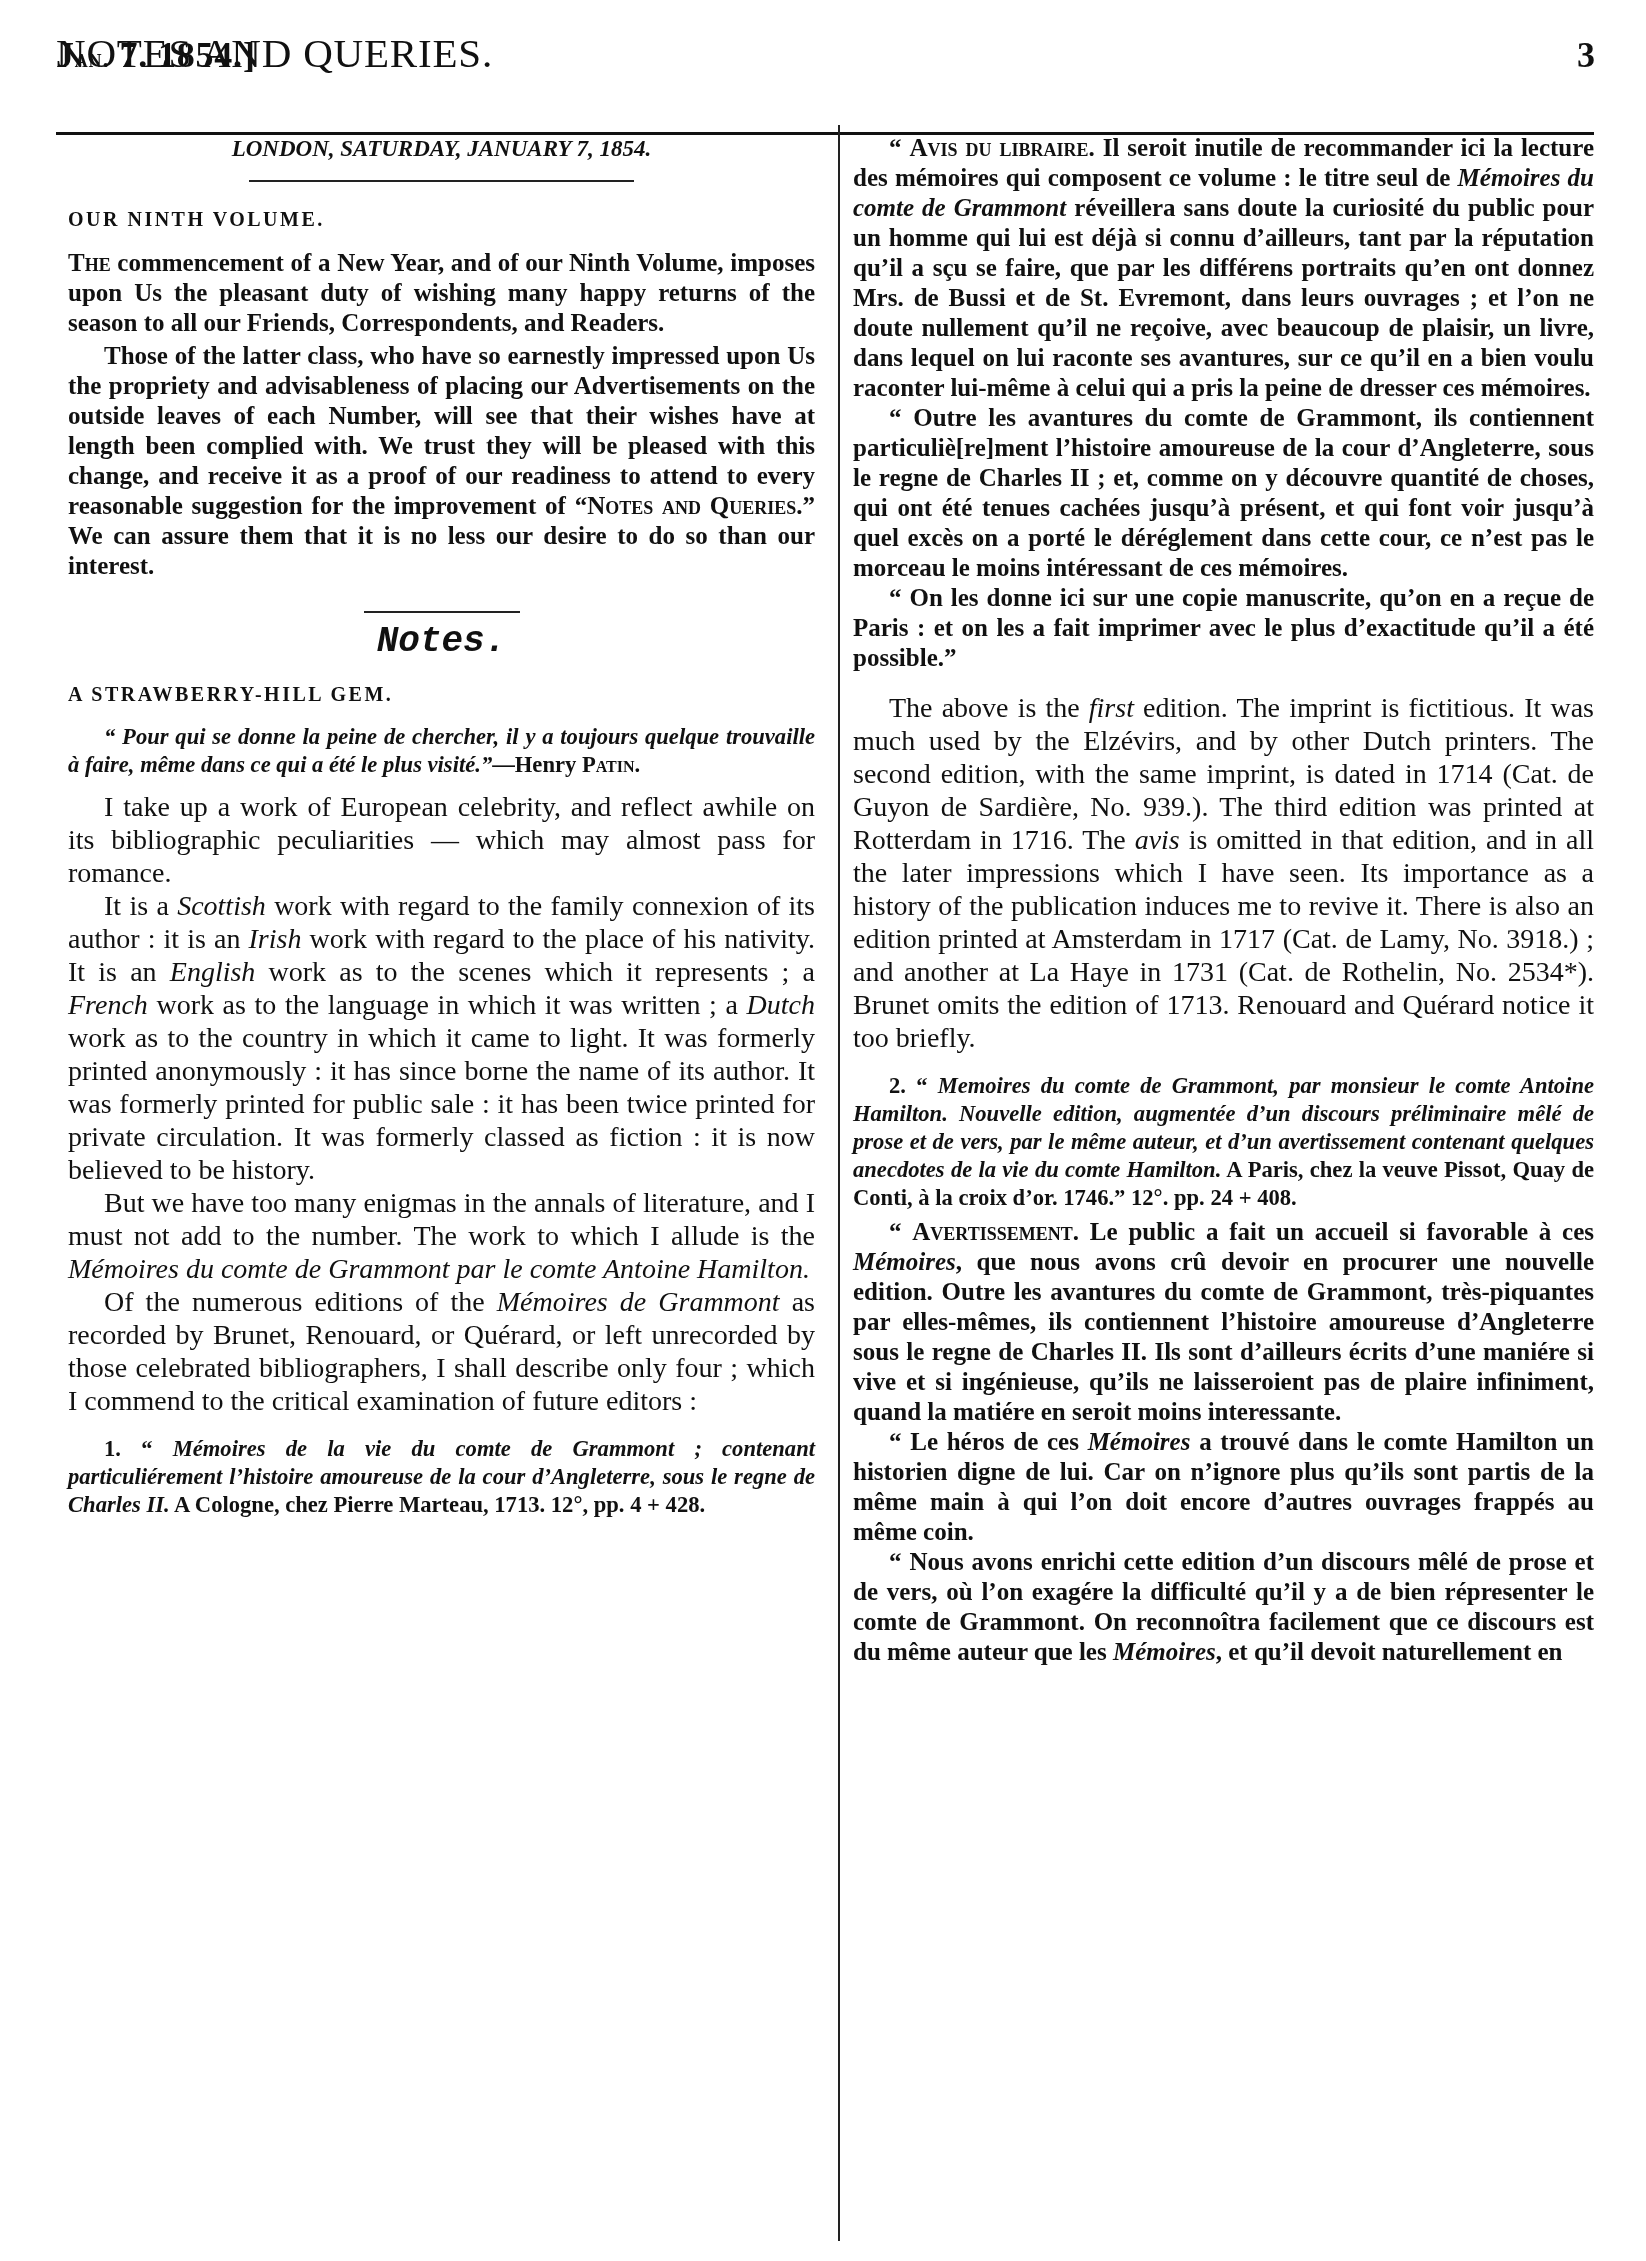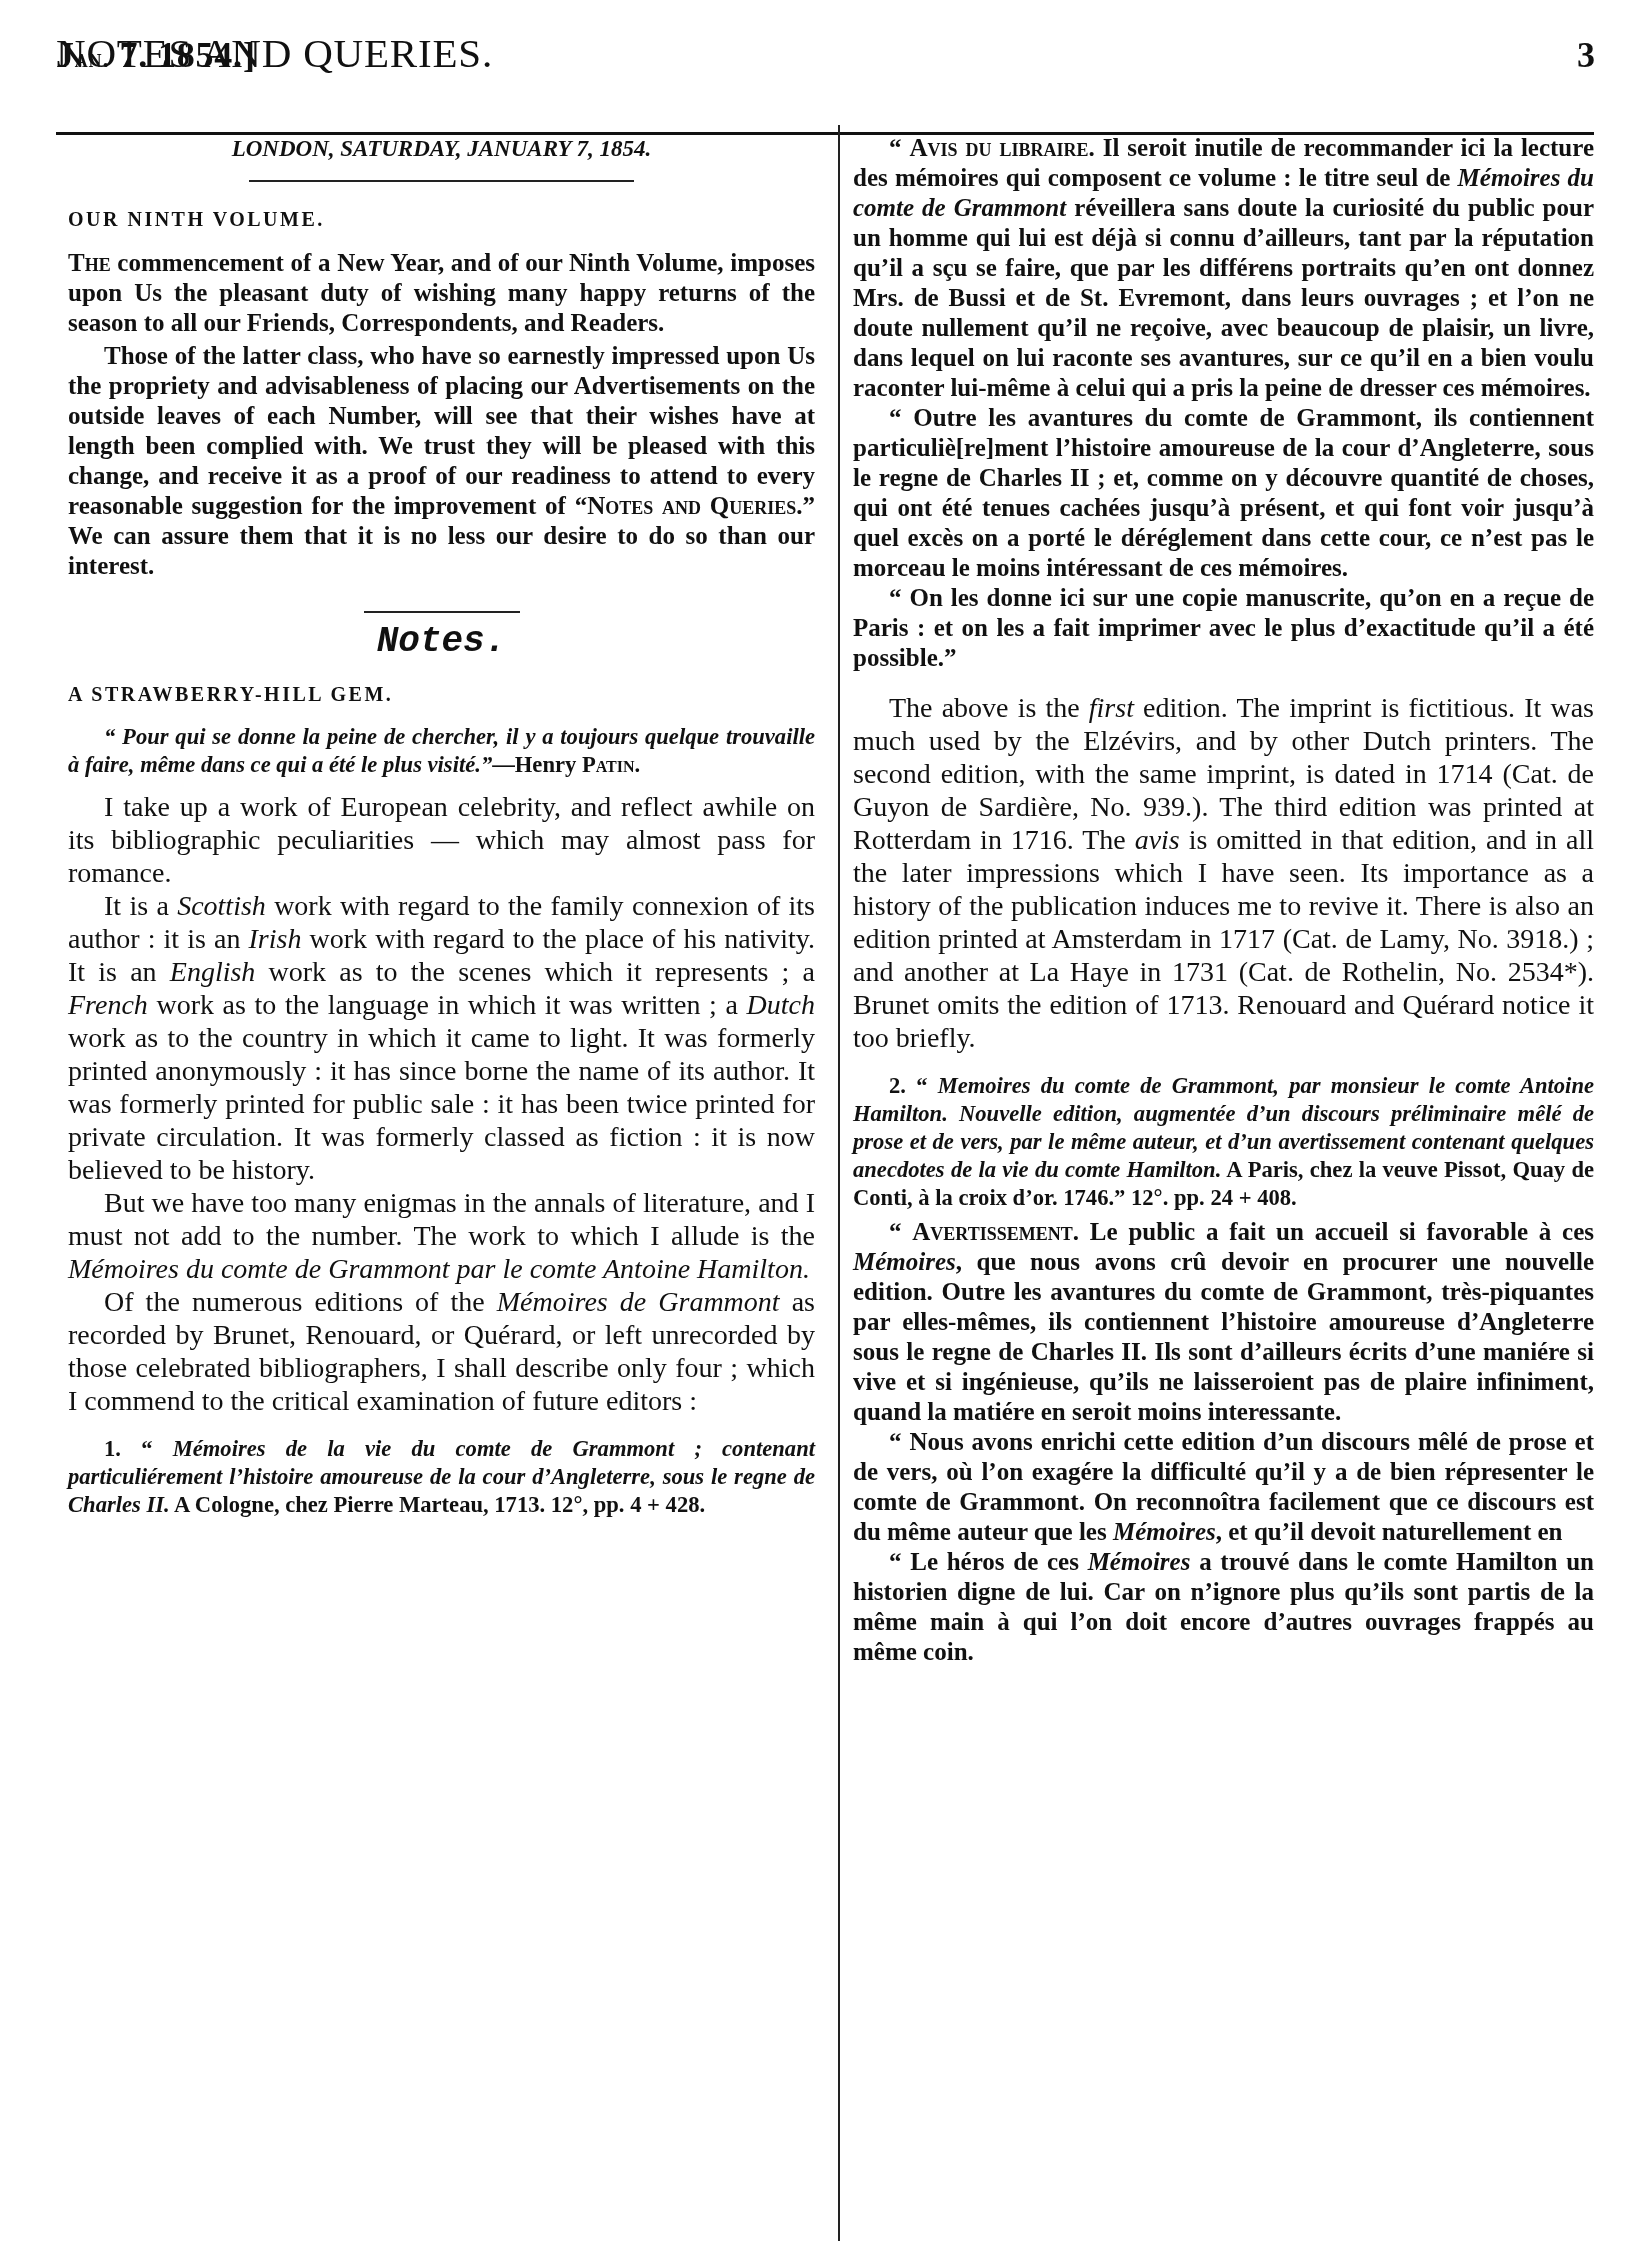--- a/index.html
+++ b/index.html
@@ -69,17 +69,17 @@
   <div class="col col-right">
     <p class="fs-md bold-face indent" style="margin-top:0;"><span>“ </span><span class="sc">Avis du libraire</span><span>.  Il seroit inutile de recommander ici la lecture des mémoires qui composent ce volume : le titre seul de </span><em>Mémoires du comte de Grammont</em><span> réveillera sans doute la curiosité du public pour un homme qui lui est déjà si connu d’ailleurs, tant par la réputation qu’il a sçu se faire, que par les différens portraits qu’en ont donnez Mrs. de Bussi et de St. Evremont, dans leurs ouvrages ; et l’on ne doute nullement qu’il ne reçoive, avec beaucoup de plaisir, un livre, dans lequel on lui raconte ses avantures, sur ce qu’il en a bien voulu raconter lui-même à celui qui a pris la peine de dresser ces mémoires.</span></p>
     <p class="fs-md bold-face indent">“ Outre les avantures du comte de Grammont, ils contiennent particuliè[re]ment l’histoire amoureuse de la cour d’Angleterre, sous le regne de Charles II ; et, comme on y découvre quantité de choses, qui ont été tenues cachées jusqu’à présent, et qui font voir jusqu’à quel excès on a porté le déréglement dans cette cour, ce n’est pas le morceau le moins intéressant de ces mémoires.</p>
     <p class="fs-md bold-face indent">“ On les donne ici sur une copie manuscrite, qu’on en a reçue de Paris : et on les a fait imprimer avec le plus d’exactitude qu’il a été possible.”</p>
 
     <p class="fs-lg indent" style="margin-top:18px;"><span>The above is the </span><em>first</em><span> edition.  The imprint is fictitious.  It was much used by the Elzévirs, and by other Dutch printers.  The second edition, with the same imprint, is dated in 1714 (Cat. de Guyon de Sardière, No. 939.).  The third edition was printed at Rotterdam in 1716.  The </span><em>avis</em><span> is omitted in that edition, and in all the later impressions which I have seen.  Its importance as a history of the publication induces me to revive it. There is also an edition printed at Amsterdam in 1717 (Cat. de Lamy, No. 3918.) ; and another at La Haye in 1731 (Cat. de Rothelin, No. 2534*). Brunet omits the edition of 1713.  Renouard and Quérard notice it too briefly.</span></p>
 
     <p class="fs-sm indent" style="margin-top:18px; font-weight:bold;"><span>2. “ </span><em>Memoires du comte de Grammont, par monsieur le comte Antoine Hamilton.  Nouvelle edition, augmentée d’un discours préliminaire mêlé de prose et de vers, par le même auteur, et d’un avertissement contenant quelques anecdotes de la vie du comte Hamilton.</em><span>  A Paris, chez la veuve Pissot, Quay de Conti, à la croix d’or. 1746.” 12°. pp. 24 + 408.</span></p>
 
     <p class="fs-md bold-face indent" style="margin-top:5px;"><span>“ </span><span class="sc">Avertissement</span><span>.  Le public a fait un accueil si favorable à ces </span><em>Mémoires</em><span>, que nous avons crû devoir en procurer une nouvelle edition.  Outre les avantures du comte de Grammont, très-piquantes par elles-mêmes, ils contiennent l’histoire amoureuse d’Angleterre sous le regne de Charles II.  Ils sont d’ailleurs écrits d’une maniére si vive et si ingénieuse, qu’ils ne laisseroient pas de plaire infiniment, quand la matiére en seroit moins interessante.</span></p>
+    <p class="fs-md bold-face indent"><span>“ Le héros de ces </span><em>Mémoires</em><span> a trouvé dans le comte Hamilton un historien digne de lui.   Car on n’ignore plus qu’ils sont partis de la même main à qui l’on doit encore d’autres ouvrages frappés au même coin.</span></p>
     <p class="fs-md bold-face indent"><span>“ Nous avons enrichi cette edition d’un discours mêlé de prose et de vers, où l’on exagére la difficulté qu’il y a de bien répresenter le comte de Grammont.   On reconnoîtra facilement que ce discours est du même auteur que les </span><em>Mémoires</em><span>, et qu’il devoit naturellement en</span></p>
-    <p class="fs-md bold-face indent"><span>“ Le héros de ces </span><em>Mémoires</em><span> a trouvé dans le comte Hamilton un historien digne de lui.   Car on n’ignore plus qu’ils sont partis de la même main à qui l’on doit encore d’autres ouvrages frappés au même coin.</span></p>
   </div>
 </div>
 
 
 </body></html>

